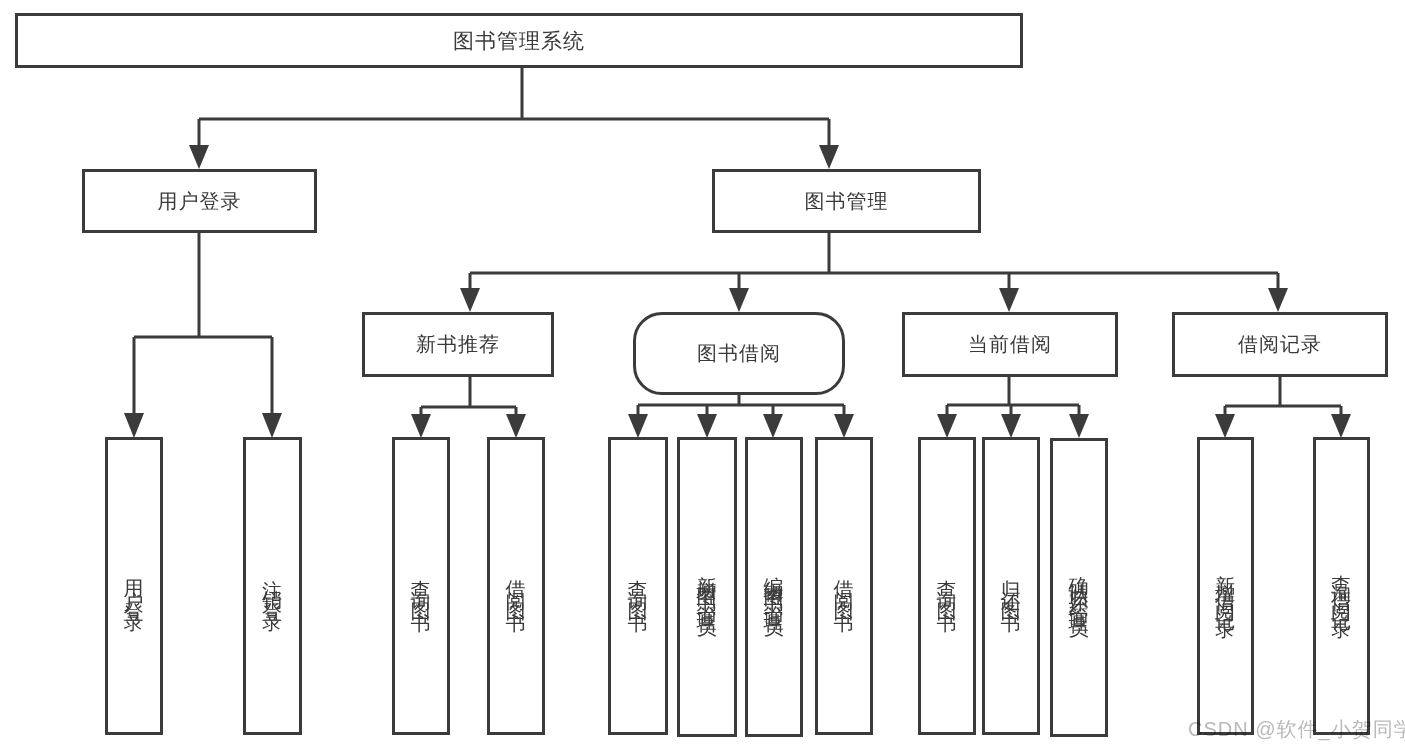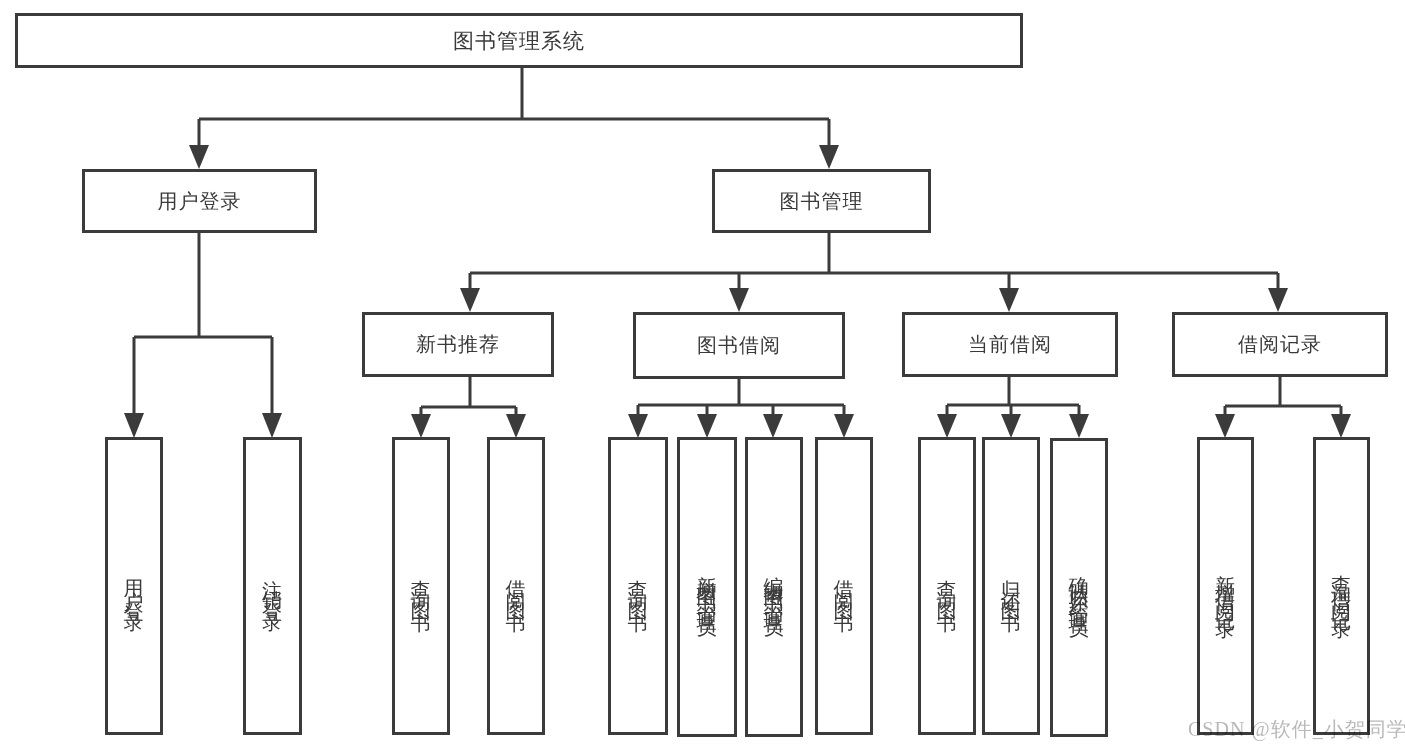--- a/index.html
+++ b/index.html
@@ -5,21 +5,21 @@
   html, body {
     margin: 0;
     padding: 0;
     background: #ffffff;
   }
   #stage {
     position: relative;
     width: 1405px;
     height: 747px;
     background: #ffffff;
-    font-family: Liberation Serif, serif;
+    font-family: Liberation Sans, sans-serif;
     overflow: hidden;
   }
   #wires {
     position: absolute;
     left: 0; top: 0;
     width: 1405px; height: 747px;
   }
   #wires path.line {
     stroke: #3b3b3b;
     stroke-width: 3;
@@ -120,28 +120,28 @@
     </g>
   </svg>
 
   <div class="node root" style="left:15px; top:13px; width:1008px; height:55px;">
     <span class="hlabel">图书管理系统</span>
   </div>
 
   <div class="node" style="left:82px; top:169px; width:235px; height:64px;">
     <span class="hlabel">用户登录</span>
   </div>
-  <div class="node" style="left:712px; top:169px; width:219px; height:64px;">
+  <div class="node" style="left:712px; top:169px; width:269px; height:64px;">
     <span class="hlabel">图书管理</span>
   </div>
 
   <div class="node" style="left:362px; top:312px; width:192px; height:65px;">
     <span class="hlabel">新书推荐</span>
   </div>
-  <div class="node" style="left:633px; top:312px; width:212px; height:67px;">
+  <div class="node" style="left:633px; top:312px; width:212px; height:83px;border-radius:29px;">
     <span class="hlabel">图书借阅</span>
   </div>
   <div class="node" style="left:902px; top:312px; width:216px; height:65px;">
     <span class="hlabel">当前借阅</span>
   </div>
   <div class="node" style="left:1172px; top:312px; width:216px; height:65px;">
     <span class="hlabel">借阅记录</span>
   </div>
 
   <div class="node leaf" style="left:105px; top:437px; width:58px; height:298px;">

